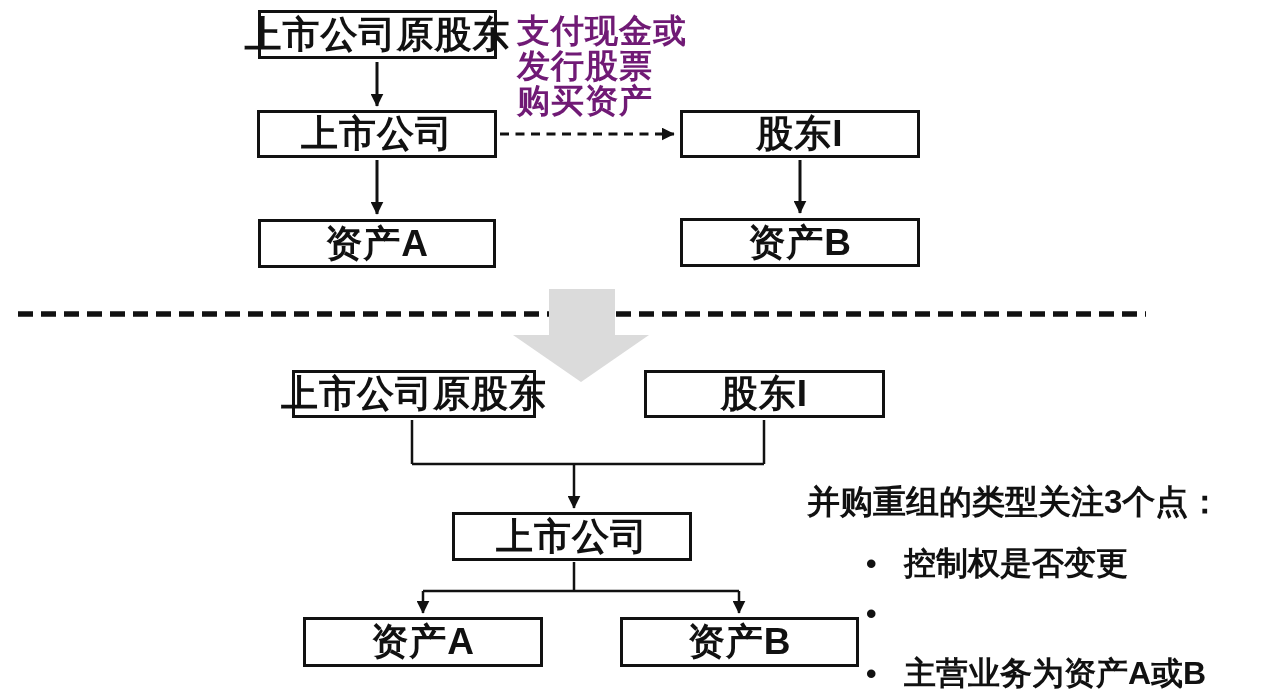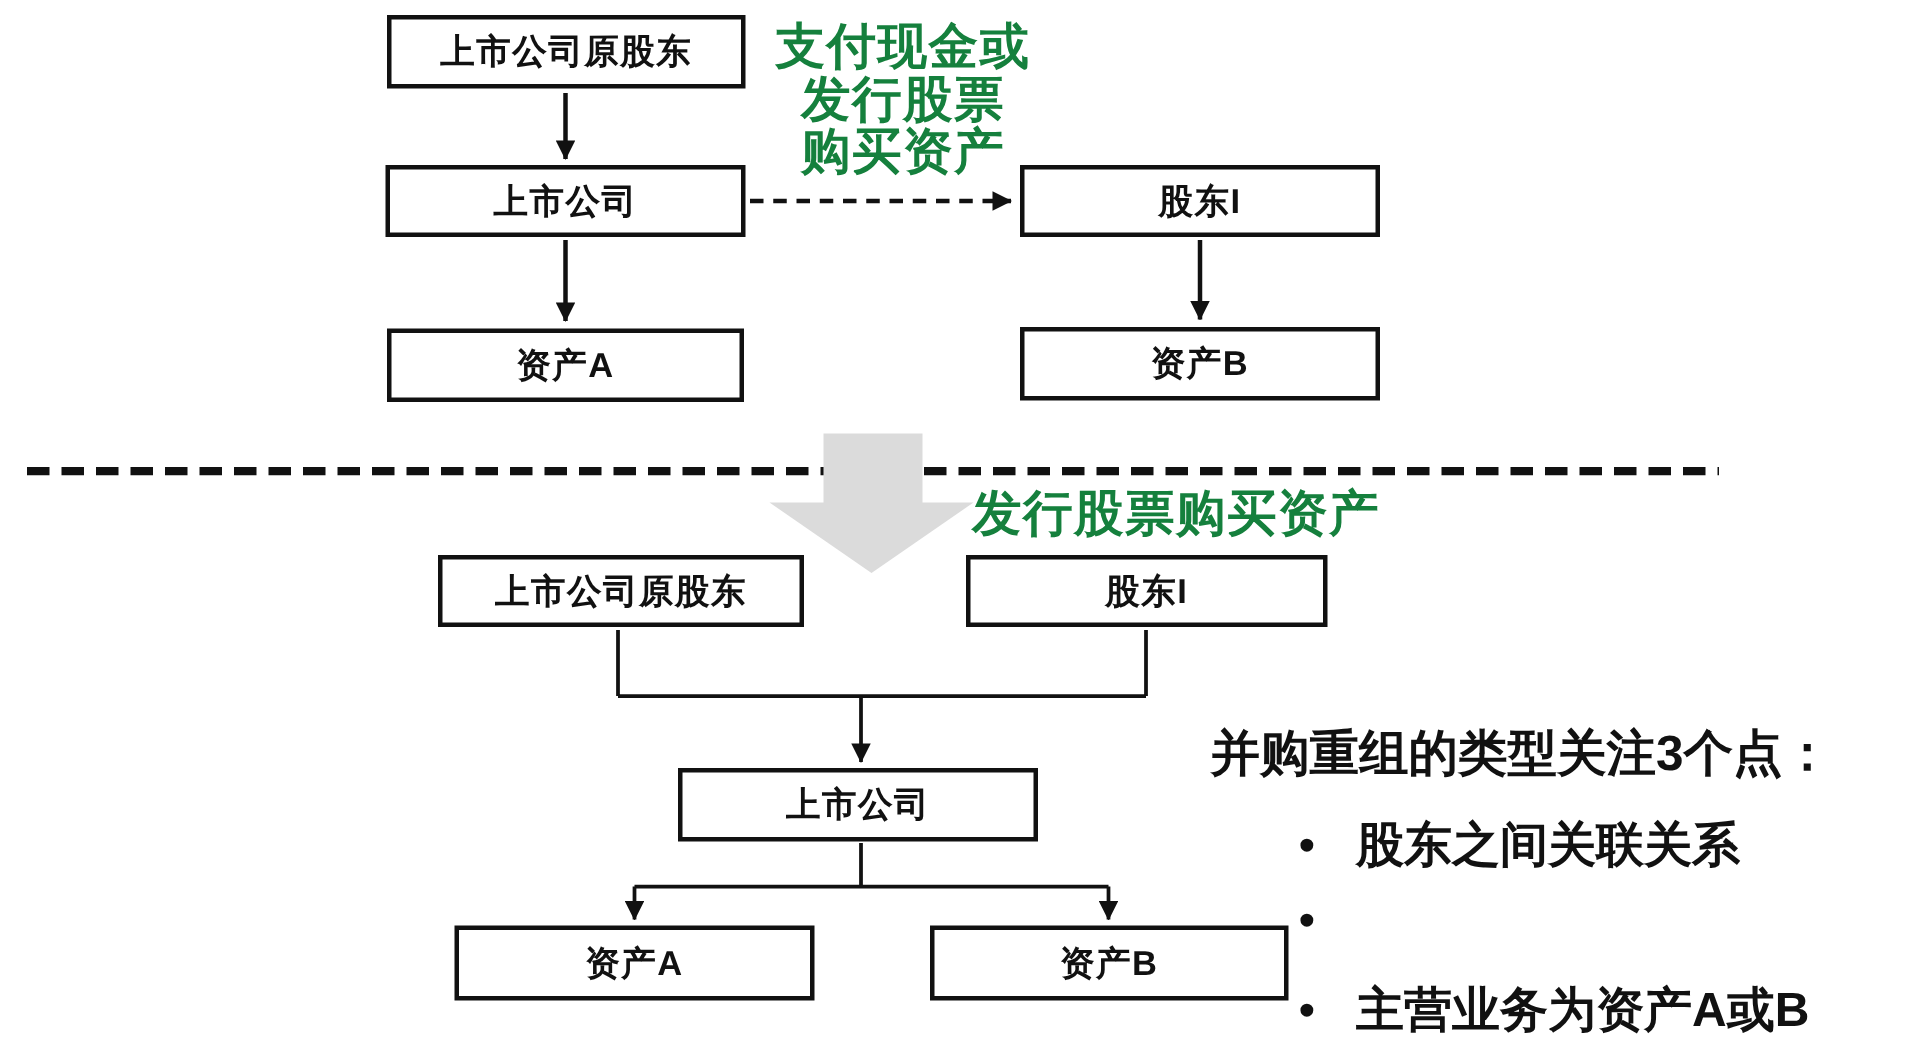--- a/index.html
+++ b/index.html
@@ -24,43 +24,42 @@
     height: 693px;
   }
   .box {
     position: absolute;
     box-sizing: border-box;
     border: 3px solid #111111;
     background: #ffffff;
     display: flex;
     align-items: center;
     justify-content: center;
-    font-size: 23px;
+    font-size: 37px;
     font-weight: bold;
     letter-spacing: 1px;
     white-space: nowrap;
     text-align: right;
   }
   .box-a1 { left: 258px; top: 10px;  width: 239px; height: 49px; }
   .box-a2 { left: 257px; top: 110px; width: 240px; height: 48px; }
   .box-a3 { left: 680px; top: 110px; width: 240px; height: 48px; }
   .box-a4 { left: 258px; top: 219px; width: 238px; height: 49px; }
   .box-a5 { left: 680px; top: 218px; width: 240px; height: 49px; }
   .box-b1 { left: 292px; top: 370px; width: 244px; height: 48px; }
   .box-b2 { left: 644px; top: 370px; width: 241px; height: 48px; }
   .box-b3 { left: 452px; top: 512px; width: 240px; height: 49px; }
   .box-b4 { left: 303px; top: 617px; width: 240px; height: 50px; }
   .box-b5 { left: 620px; top: 617px; width: 239px; height: 50px; }
 
   .annotation {
     position: absolute;
     font-weight: bold;
-    color: #15803d;
+    color: #701a75;
     white-space: pre-line;
-    text-align: center;
   }
   .payment-annotation {
     left: 517px;
     top: 13px;
     font-size: 33px;
     line-height: 35px;
     letter-spacing: 1px;
   }
   .transition-label {
     left: 648px;
@@ -127,33 +126,32 @@
   <div class="box box-a1">上市公司原股东</div>
   <div class="box box-a2">上市公司</div>
   <div class="box box-a3">股东I</div>
   <div class="box box-a4">资产A</div>
   <div class="box box-a5">资产B</div>
 
   <div class="annotation payment-annotation">支付现金或
 发行股票
 购买资产</div>
 
-  <div class="annotation transition-label">发行股票购买资产</div>
 
   <div class="box box-b1">上市公司原股东</div>
   <div class="box box-b2">股东I</div>
   <div class="box box-b3">上市公司</div>
   <div class="box box-b4">资产A</div>
   <div class="box box-b5">资产B</div>
 
   <div class="notes-title">并购重组的类型关注3个点：</div>
 
   <div class="note-item note-1">
     <span class="dot">•</span>
-    <span>股东之间关联关系</span>
+    <span>控制权是否变更</span>
   </div>
   <div class="note-item note-2">
     <span class="dot">•</span>
   </div>
   <div class="note-item note-3">
     <span class="dot">•</span>
     <span>主营业务为资产A或B</span>
   </div>
 
 </div>

